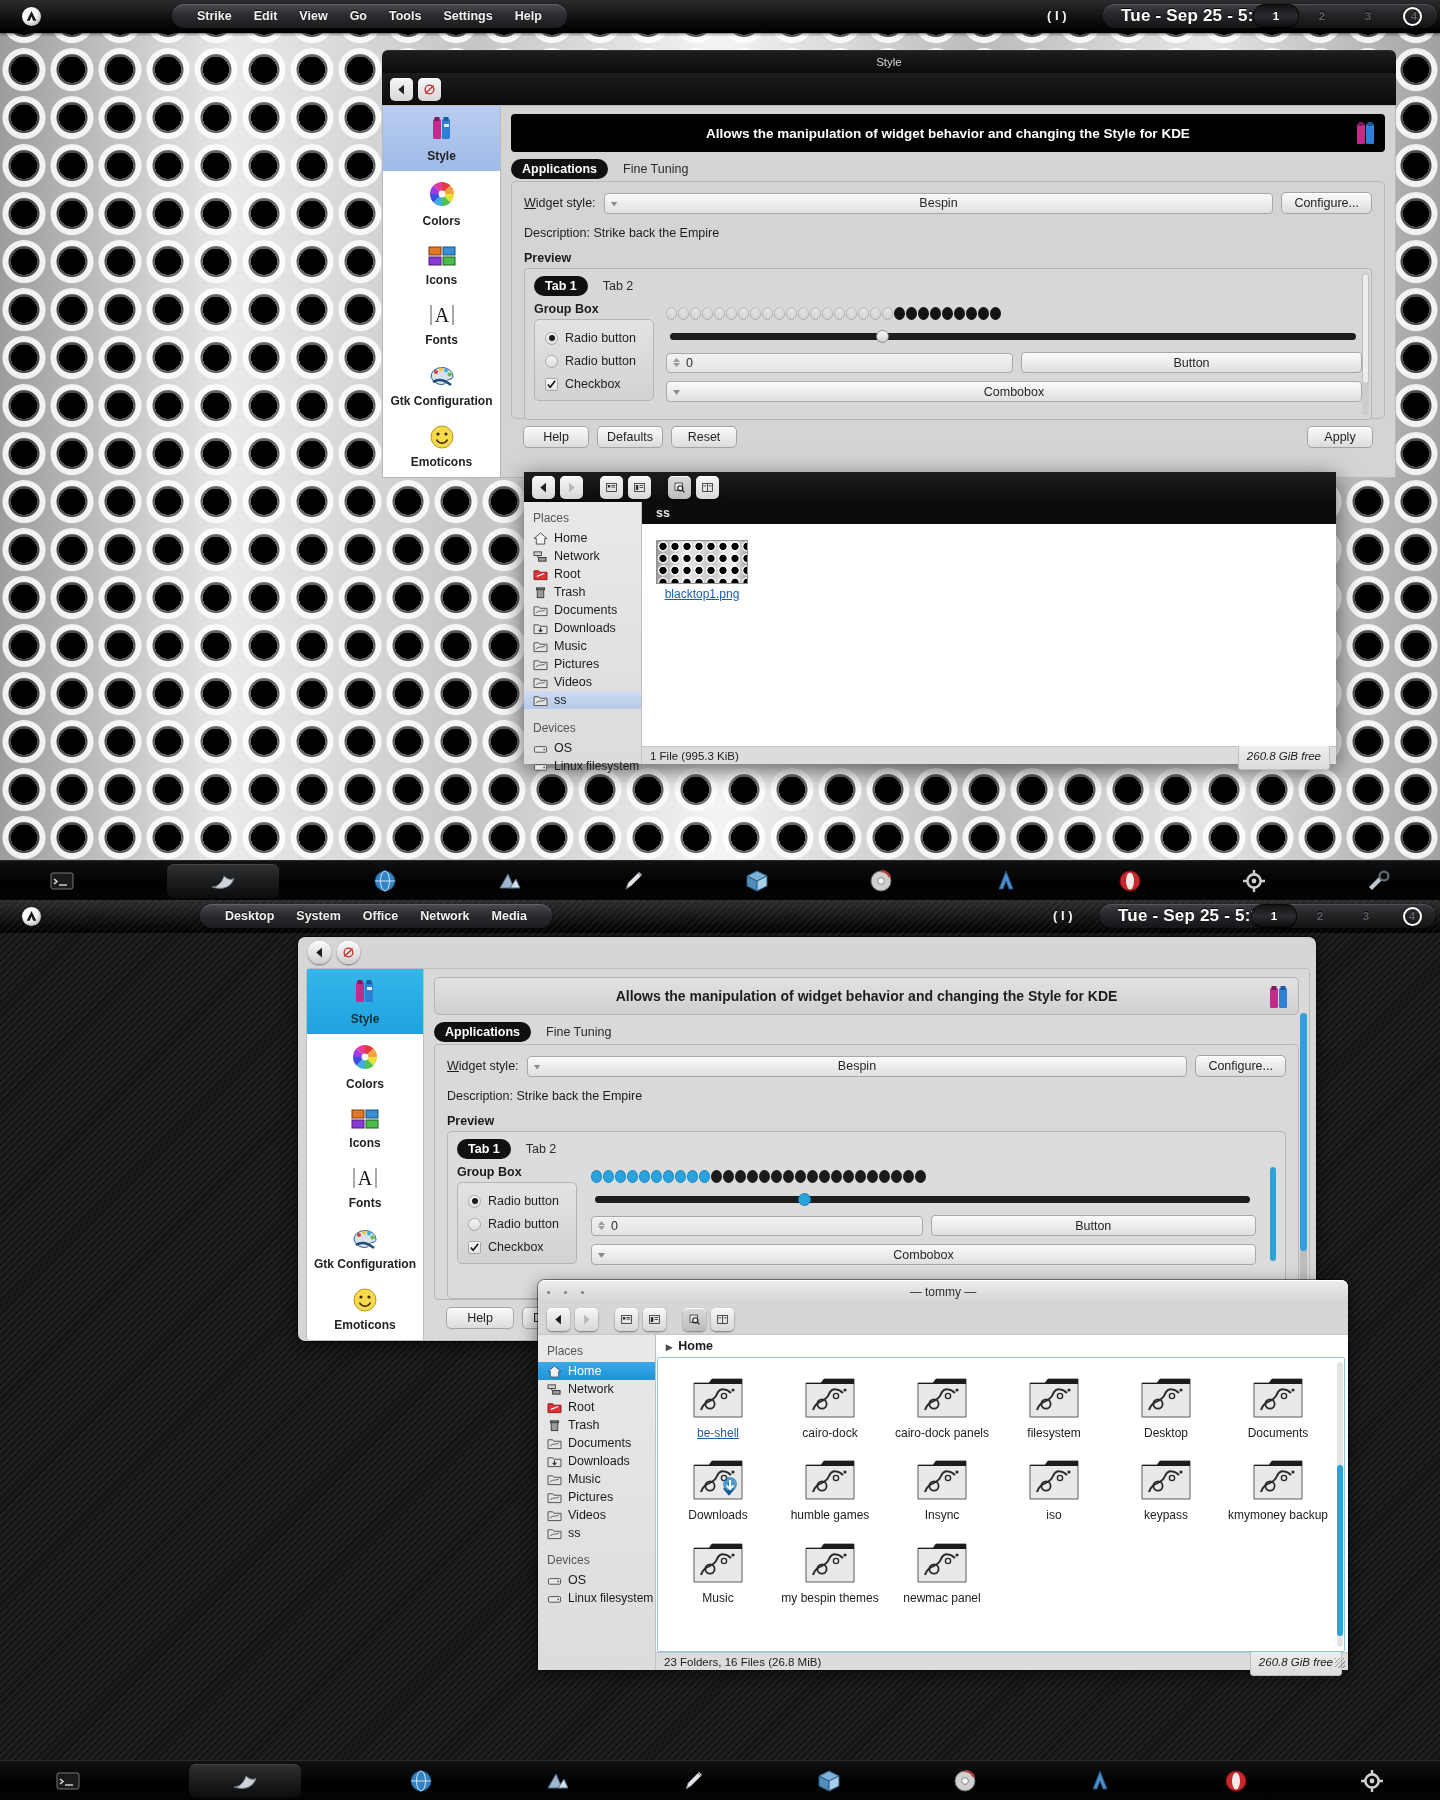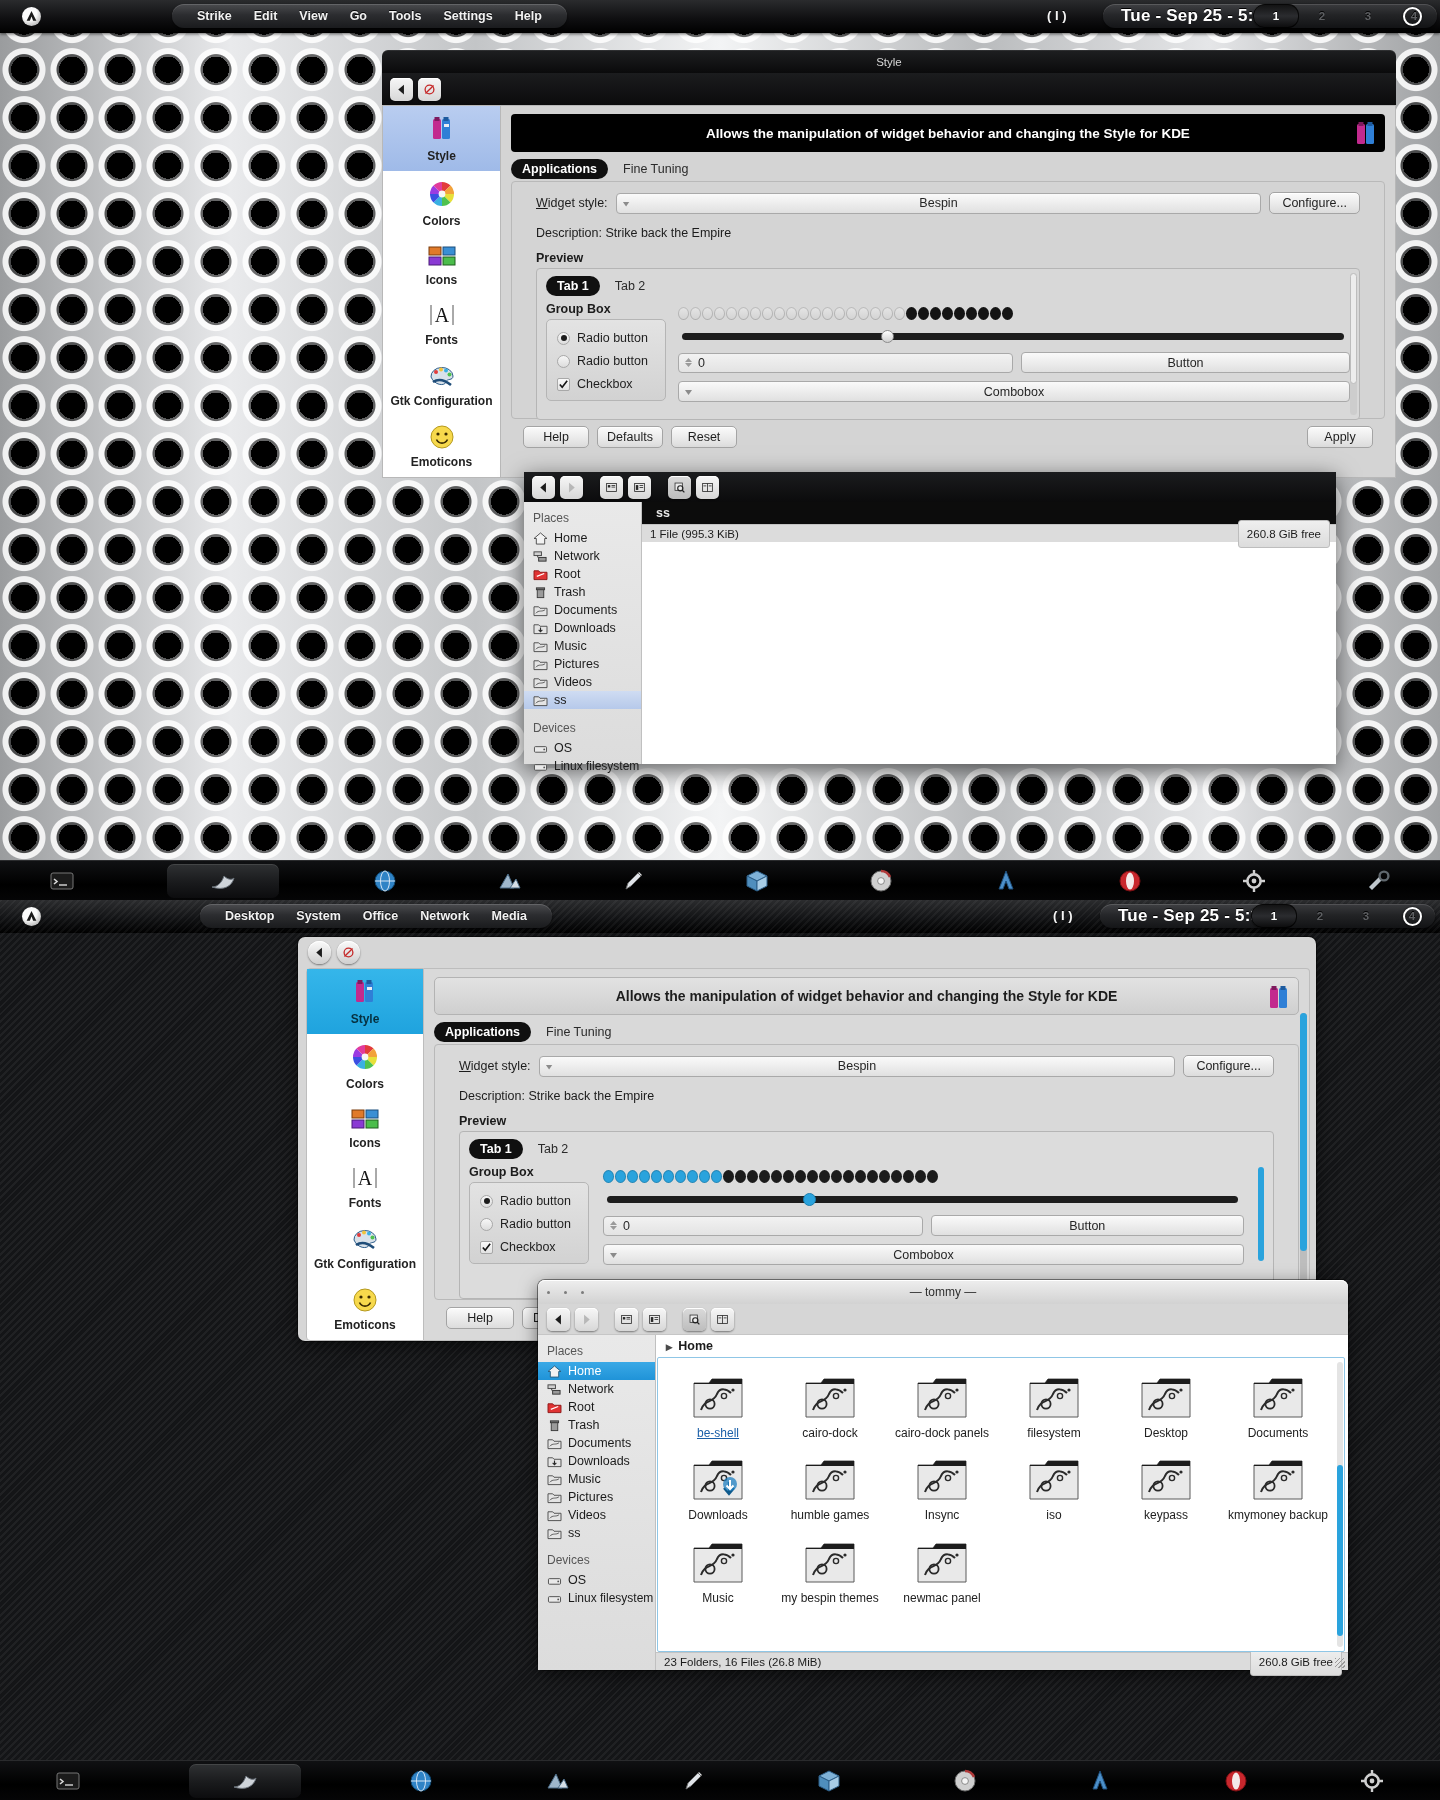--- a/index.html
+++ b/index.html
@@ -135,21 +135,21 @@
   .banner{ position:relative; display:flex; align-items:center; justify-content:center; height:38px; }
   .banner.dk{ background:#000; border-radius:4px; }
   .banner.dk .bt{ color:#fff; font-size:13.5px; font-weight:bold; }
   .banner.lt{ background:linear-gradient(180deg,#e2e2e2 0%,#cfcfcf 100%); border:1px solid #b3b3b3; border-radius:5px; }
   .banner.lt .bt{ color:#1d1d1d; font-size:14px; font-weight:bold; }
   .banner .bicon{ position:absolute; right:8px; top:6px; }
 
   .tabstrip{ display:flex; align-items:center; gap:4px; margin-top:7px; }
   .tabstrip .tab{ font-size:12.5px; padding:3px 11px; border-radius:10px; color:#2a2a2a; }
   .tabstrip .tab.active{ background:#101010; color:#fff; font-weight:bold; }
-  .tabpane{ border:1px solid #b9b9b9; border-radius:4px; background:#d4d4d4; padding:10px 24px 12px; }
+  .tabpane{ border:1px solid #b9b9b9; border-radius:4px; background:#d4d4d4; padding:10px 12px 12px; }
   .tabpane.lt{ background:#d9d9d9; }
 
   .row{ display:flex; align-items:center; gap:8px; }
   .lbl-s{ font-size:12.5px; color:#1c1c1c; }
   .underline-first::first-letter{ text-decoration:underline; }
 
   .combo{ flex:1; height:21px; border-radius:4px; border:1px solid #a9a9a9;
     background:linear-gradient(180deg,#fafafa 0%,#e0e0e0 100%); position:relative;
     display:flex; align-items:center; justify-content:center; font-size:12.5px; color:#262626; }
   .combo .arr{ position:absolute; left:6px; top:8px; width:7px; height:5px;
@@ -196,21 +196,21 @@
      color:#1b1b1b; font-size:12.5px; font-weight:bold; }
   .filearea{ flex:1; background:#fff; position:relative; }
   .grid{ display:flex; flex-wrap:wrap; padding:10px 4px; }
   .cell{ width:112px; text-align:center; padding:6px 2px 10px; }
   .cell .nm{ font-size:12px; color:#222; line-height:1.2; display:block; margin-top:3px; }
   .cell .nm.link{ color:#1b5fa8; text-decoration:underline; }
   .statusbar{ height:18px; background:#dcdcdc; border-top:1px solid #c3c3c3;
      display:flex; align-items:center; justify-content:space-between; padding:0 6px 0 8px;
      font-size:11.5px; color:#1b1b1b; }
   .freebox{ background:linear-gradient(180deg,#efefef,#dcdcdc); border:1px solid #bdbdbd; border-radius:3px;
-     padding:0 8px; height:28px; display:flex; align-items:center; font-size:11.5px; }
+     padding:0 8px; height:28px; display:flex; align-items:center; font-size:11.5px;font-style:italic; }
 
   .vscroll{ position:absolute; right:2px; top:4px; bottom:4px; width:7px; border-radius:4px; background:#d9d9d9; }
   .vscroll i{ position:absolute; left:0; width:7px; border-radius:4px; display:block; }
 
   .tinywin-grip{ position:absolute; right:3px; bottom:2px; width:10px; height:10px;
     background:repeating-linear-gradient(135deg,#9a9a9a 0 1px, transparent 1px 3px); }
 </style>
 </head>
 <body>
 
@@ -589,20 +589,32 @@
           <svg class="pico" viewBox="0 0 16 14">
               <rect x="1.5" y="5" width="13" height="6" rx="1" fill="#e9e9e9" stroke="#4b4b4b"></rect>
               <circle cx="12" cy="8" r="1" fill="#555"></circle>
             </svg>
           <span style="font-size:12px">Linux filesystem</span>
         </div>
       </div>
 
       <div class="dolphin-main">
         <div class="crumb-dark">ss</div>
+        <div class="filearea">
+          <div class="grid">
+            <div class="cell">
+              <div style="width:92px;height:44px;margin:0 auto;
+                  background-color:#b9bbbd;
+                  background-image:radial-gradient(circle at 50% 45%, #000 0 3.2px, rgba(255,255,255,.75) 4px 5px, rgba(255,255,255,0) 5.5px),
+                                   linear-gradient(90deg,#9a9c9e,#e9eaec 30%,#c5c7c9 60%,#f0f1f2 85%,#a3a5a7);
+                  background-size:12px 12px,100% 100%; border:1px solid #8d8f91;"></div>
+              <span class="nm link">blacktop1.png</span>
+            </div>
+          </div>
+        </div>
         <div class="statusbar">
           <span>1 File (995.3 KiB)</span>
           <span class="freebox">260.8 GiB free</span>
         </div>
       </div>
     </div>
   </div>
 
   <div class="dock" style="bottom:0">
     <div class="dock-item">

